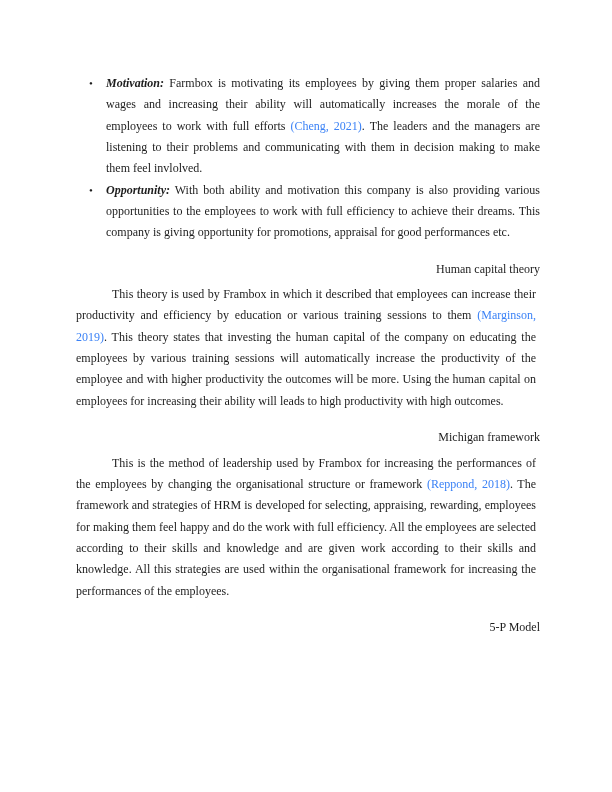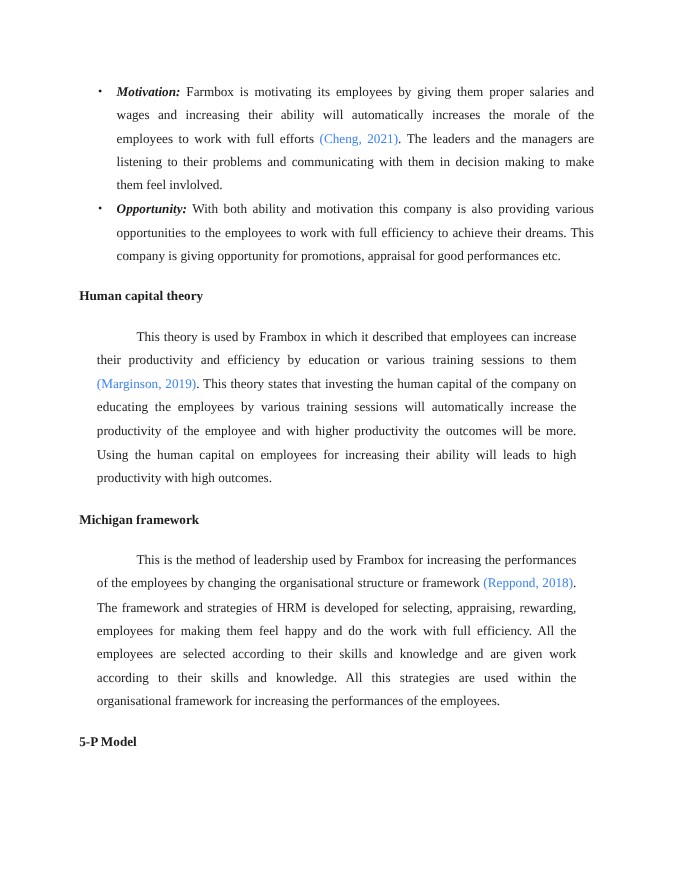--- a/index.html
+++ b/index.html
@@ -40,26 +40,26 @@
     font-style: italic;
     margin-top: 48px;
   }
   .citation {
     color: #3b82f6;
   }
   h2.doc-heading {
     font-family: "Liberation Serif", serif;
     font-size: 12px;
     line-height: 21.35px;
-    font-weight: bold;
+    font-weight: normal;
     margin: 15px 0 0 0;
-    text-align: left;
+    text-align: right;
   }
   p.doc-paragraph {
-    margin: 16px;
+    margin: 4px;
     text-indent: 36px;
   }
   p.doc-paragraph.small-indent {
     text-indent: 20px;
   }
 </style>
 </head>
 <body>
 
 <div class="page">

